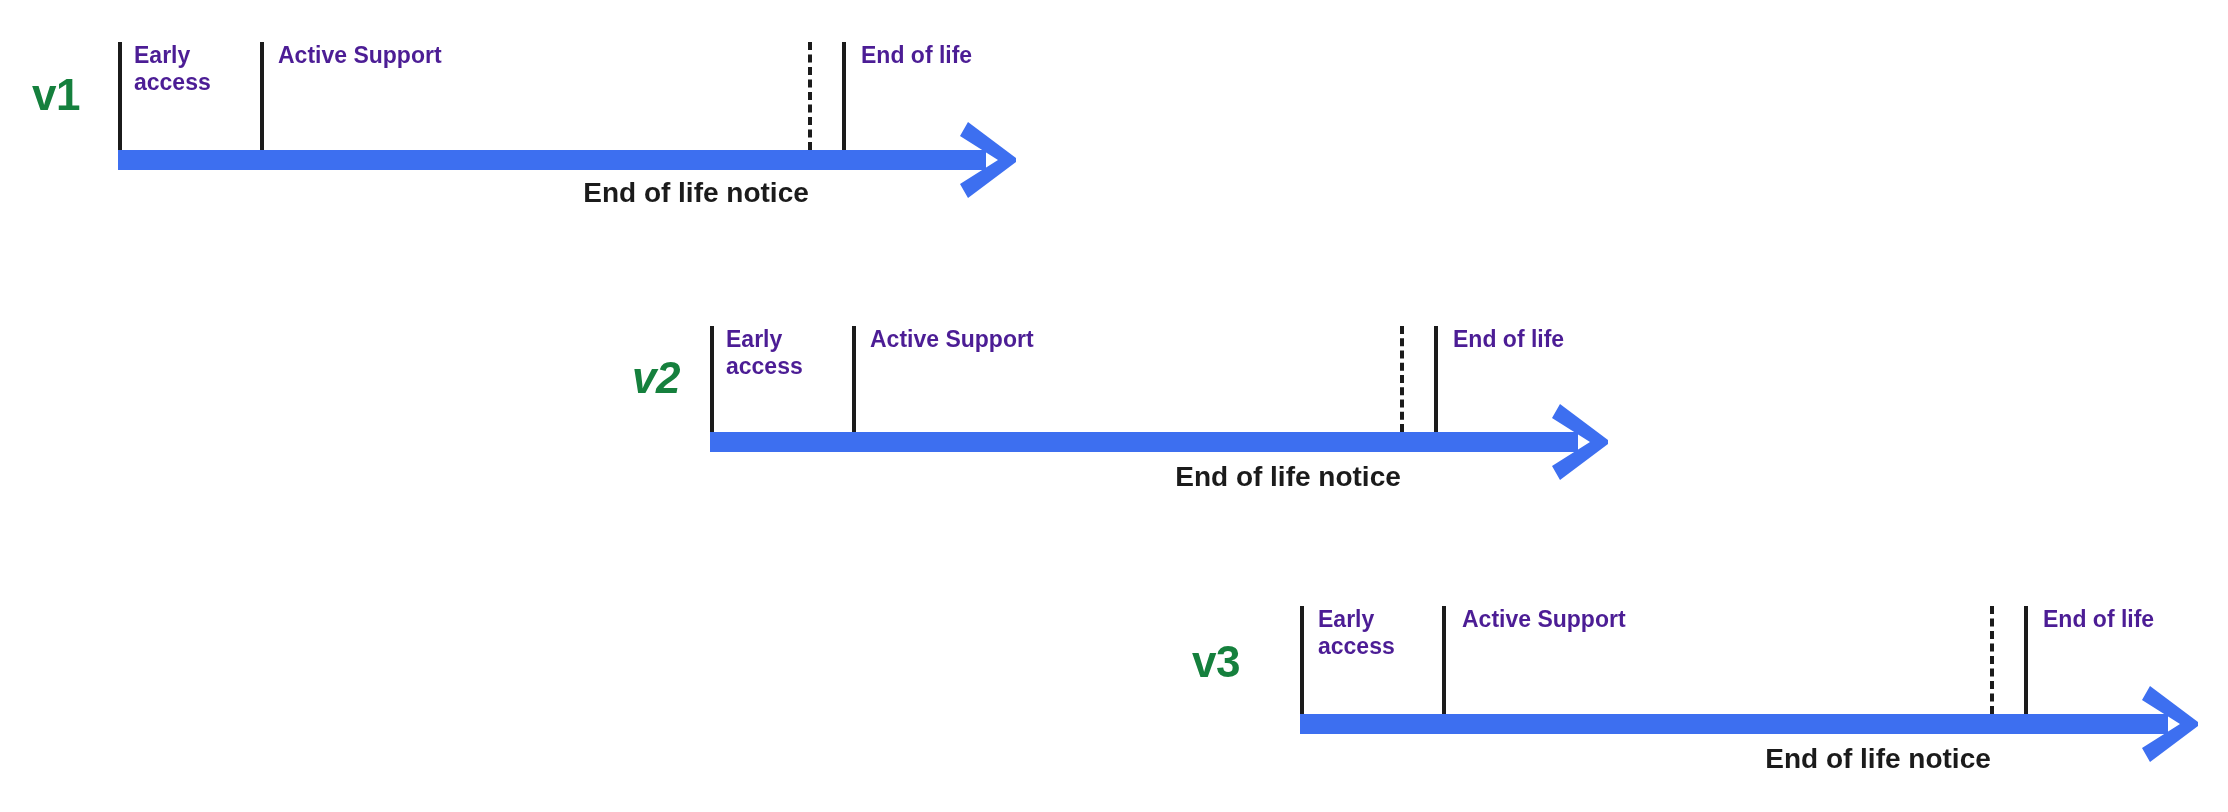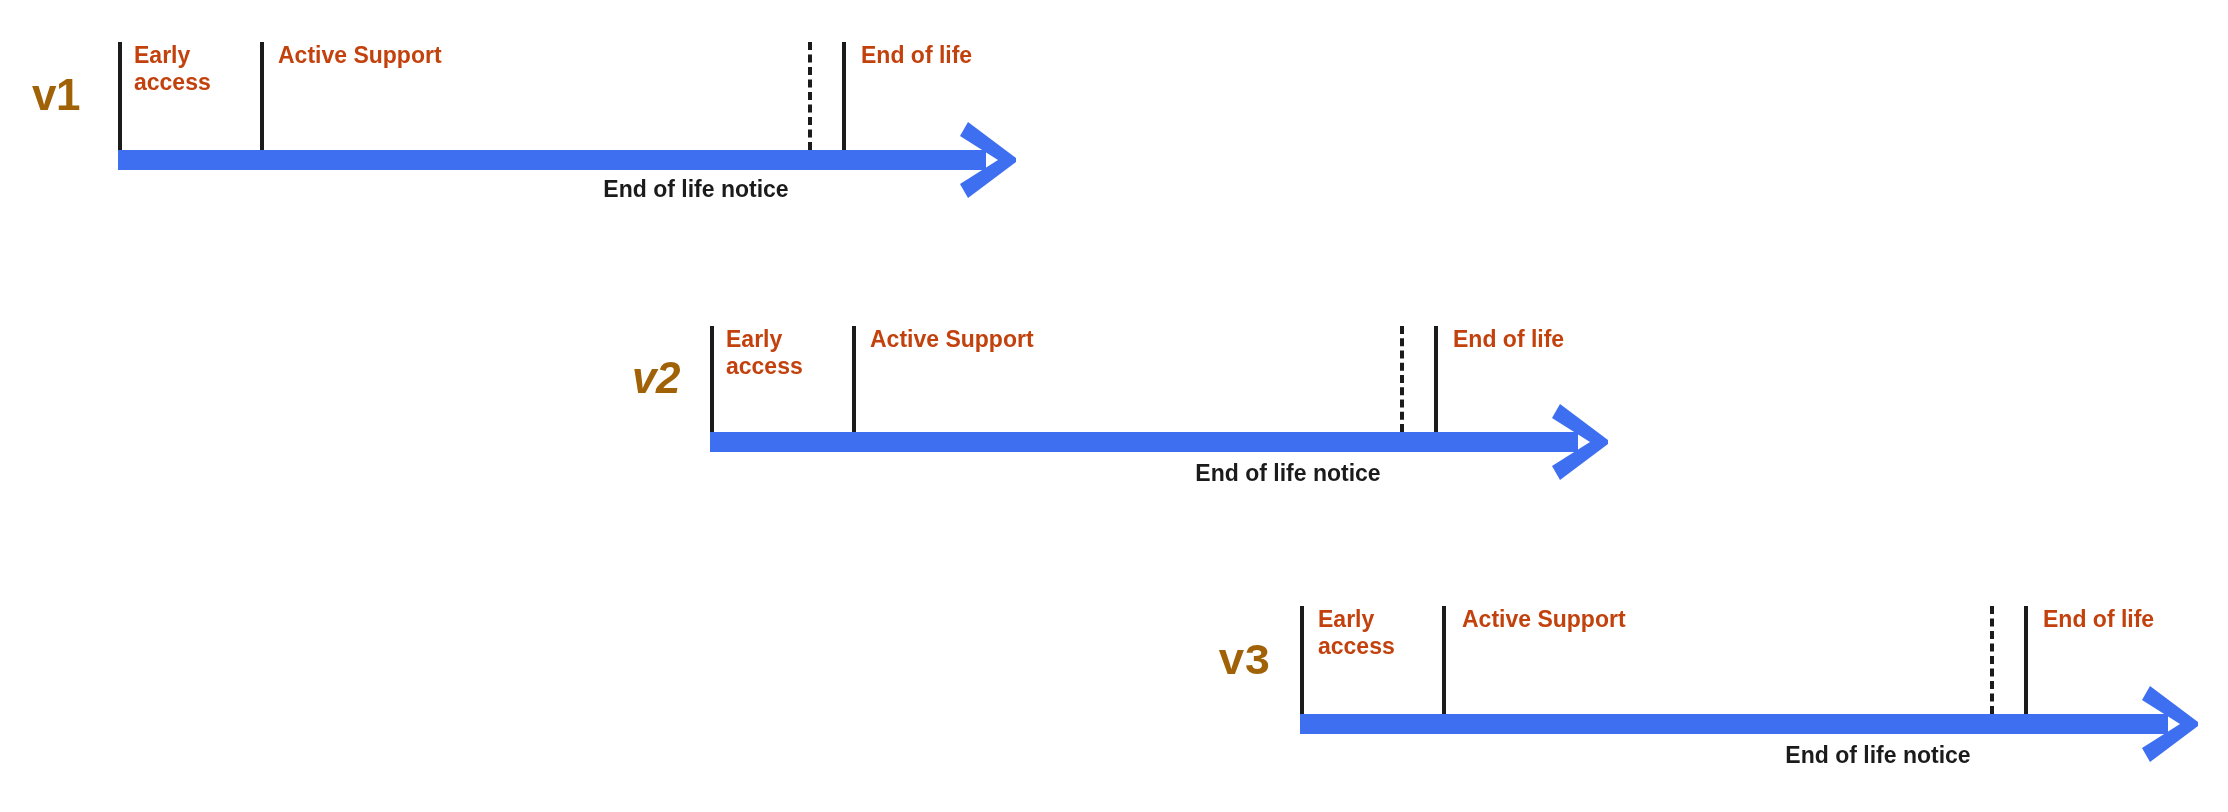--- a/index.html
+++ b/index.html
@@ -22,21 +22,21 @@
     overflow: hidden;
   }
 
   
   .version-label {
     position: absolute;
     font-size: 44px;
     font-weight: 700;
     letter-spacing: -0.5px;
     line-height: 1;
-    color: #a16207;
+    color: #15803d;
     white-space: nowrap;
     transform: translate(-100%, -50%);
   }
 
   
   .tick {
     position: absolute;
     width: 4px;
     background: #1b1b1b;
   }
@@ -45,42 +45,42 @@
     background: none;
     border-left: 4px dashed #1b1b1b;
   }
 
   
   .phase-label {
     position: absolute;
     font-size: 23px;
     font-weight: 700;
     line-height: 1.17;
-    color: #c2410c;
+    color: #4c1d95;
     white-space: pre-line;
   }
 
   
   .bar {
     position: absolute;
     height: 20px;
     background: #3d6ff0;
   }
 
   
   .arrow-head {
     position: absolute;
     display: block;
   }
   .arrow-head svg { display: block; }
 
   
   .notice-label {
     position: absolute;
-    font-size: 23px;
+    font-size: 28px;
     font-weight: 700;
     line-height: 1.2;
     color: #1b1b1b;
     white-space: nowrap;
     transform: translateX(-50%);
   }
 </style>
 </head>
 <body>
 
@@ -115,21 +115,21 @@
       <div class="phase-label" style="left: 1453px; top: 326px;">End of life</div>
       <div class="bar" style="left: 710px; top: 432px; width: 867.9px;"></div>
       <span class="arrow-head" style="left: 1550px; top: 400px;">
         <svg width="62" height="84" viewBox="0 0 62 84">
           <path d="M10 4 L58 40 L58 44 L10 80 L2 66 L40 42 L2 18 Z" fill="#3d6ff0"></path>
         </svg>
       </span>
       <div class="notice-label" style="left: 1288px; top: 460px;">End of life notice</div>
     </div>
     <div class="timeline-row" style="position: absolute; left: 0px; top: 0px; width: 100%; height: 100%;">
-      <div class="version-label" style="left: 1270px; top: 662px; font-family: Liberation Mono, monospace;">v3</div>
+      <div class="version-label" style="left: 1240px; top: 662px;">v3</div>
       <div class="tick" style="left: 1300px; top: 606px; height: 108px;"></div>
       <div class="tick" style="left: 1442px; top: 606px; height: 108px;"></div>
       <div class="tick dashed" style="left: 1990px; top: 606px; height: 108px;"></div>
       <div class="tick" style="left: 2024px; top: 606px; height: 108px;"></div>
       <div class="phase-label" style="left: 1318px; top: 606px;">Early
 access</div>
       <div class="phase-label" style="left: 1462px; top: 606px;">Active Support</div>
       <div class="phase-label" style="left: 2043px; top: 606px;">End of life</div>
       <div class="bar" style="left: 1300px; top: 714px; width: 867.9px;"></div>
       <span class="arrow-head" style="left: 2140px; top: 682px;">

